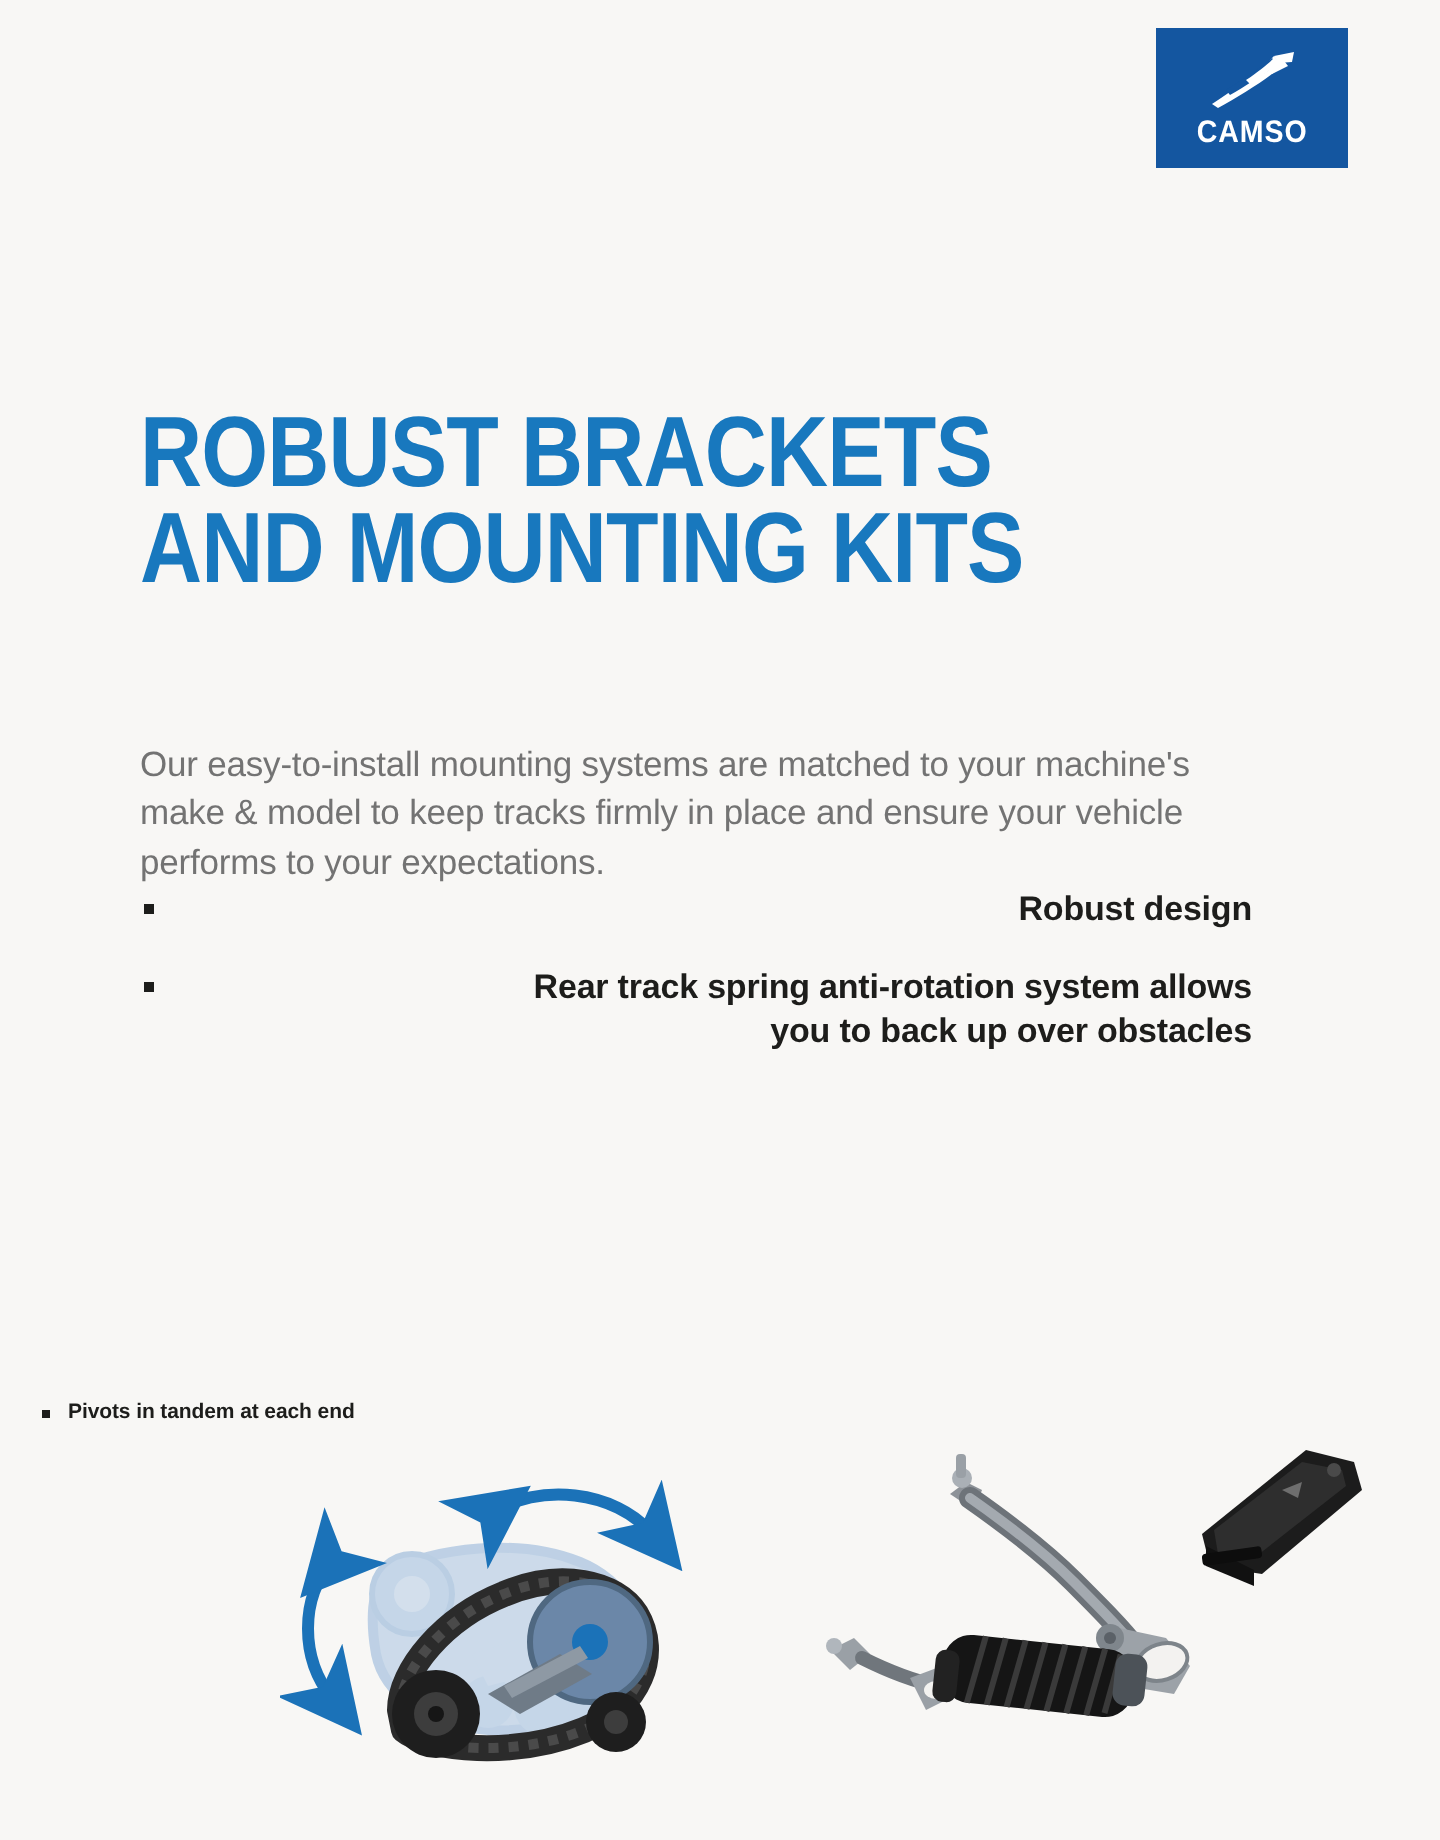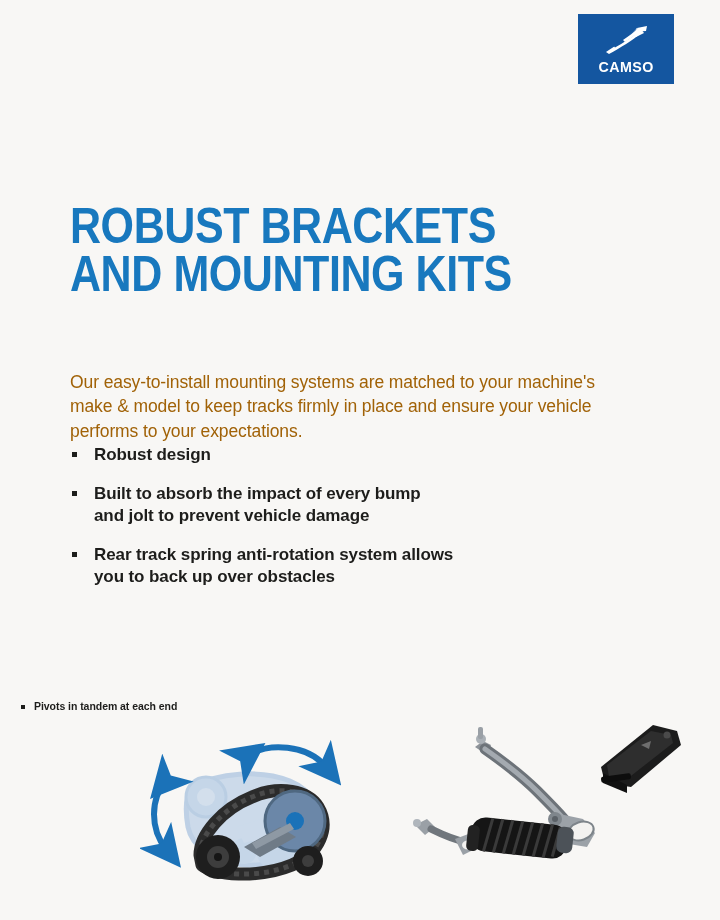--- a/index.html
+++ b/index.html
@@ -82,21 +82,21 @@
   }
 
   
   .intro {
     position: absolute;
     top: 352px;
     left: 70px;
     width: 556px;
     font-size: 17.5px;
     line-height: 1.42;
-    color: #a16207;
+    color: #737373;
     letter-spacing: -0.1px;
   }
 
   .bullets {
     position: absolute;
     top: 444px;
     left: 70px;
     width: 556px;
     margin: 0;
     padding: 0;
@@ -104,20 +104,21 @@
   }
   .bullet-item {
     position: relative;
     padding-left: 24px;
     margin-bottom: 17px;
     font-size: 17px;
     font-weight: 700;
     line-height: 1.3;
     letter-spacing: -0.1px;
     white-space: pre-line;
+    text-align: right;
   }
   .bullet-item::before {
     content: "";
     position: absolute;
     left: 2px;
     top: 8px;
     width: 5px;
     height: 5px;
     background: #1d1d1b;
   }
@@ -179,22 +180,20 @@
 
 </div>
 
 <h1 class="headline">ROBUST BRACKETS
 AND MOUNTING KITS</h1>
 
 <p class="intro">Our easy-to-install mounting systems are matched to your machine's make &amp; model to keep tracks firmly in place and ensure your vehicle performs to your expectations.</p>
 
 <ul class="bullets">
   <li class="bullet-item">Robust design</li>
-  <li class="bullet-item">Built to absorb the impact of every bump
-and jolt to prevent vehicle damage</li>
   <li class="bullet-item">Rear track spring anti-rotation system allows
 you to back up over obstacles</li>
 </ul>
 
 <div class="footnote">Pivots in tandem at each end</div>
 
 <div class="figure-diagram">
   <svg viewBox="0 0 250 160">
     <defs>
       <marker id="ah" markerWidth="7" markerHeight="7" refX="3" refY="3.5" orient="auto">

